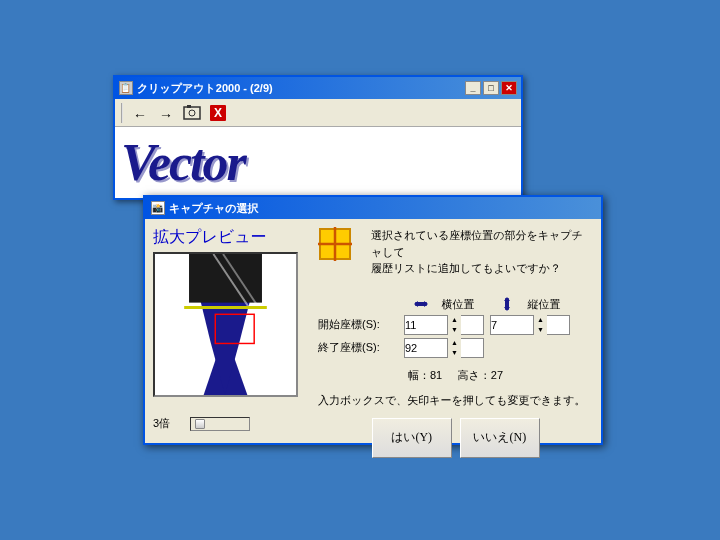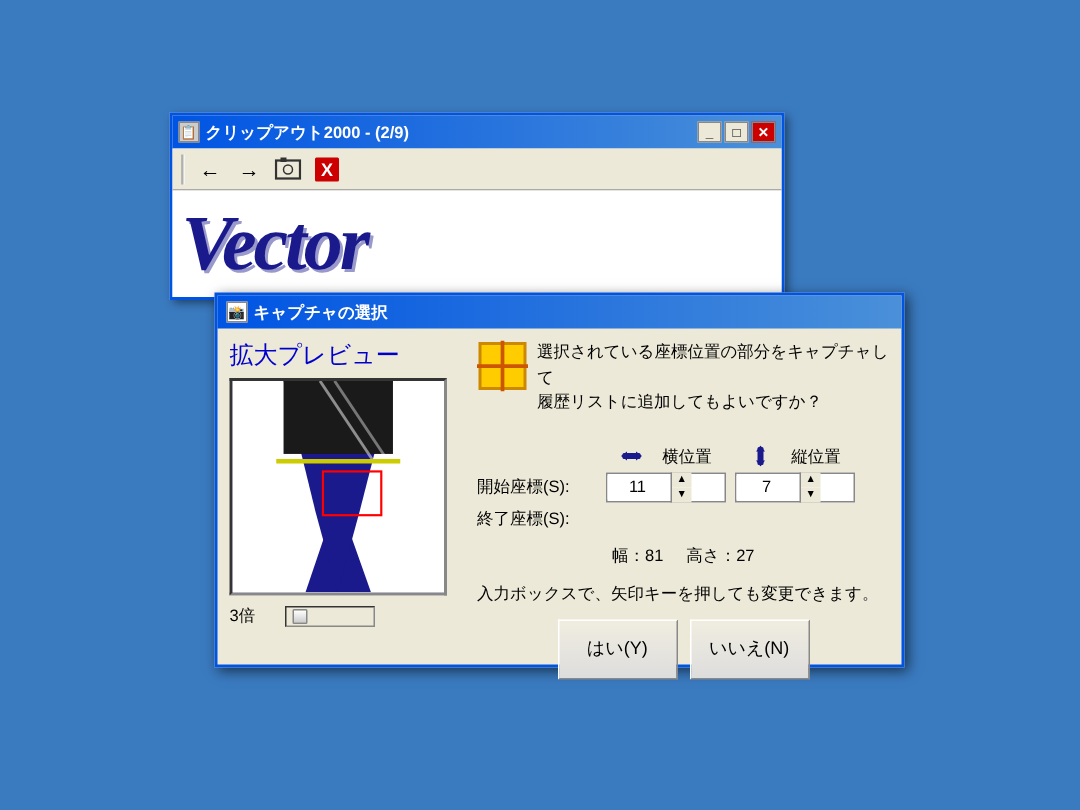--- a/index.html
+++ b/index.html
@@ -194,21 +194,21 @@
     }
 
     .preview-canvas {
       width: 100%;
       height: 100%;
     }
 
     .preview-magnification {
       display: flex;
       align-items: center;
-      margin-top: 6px;
+      margin-top: 19px;
       gap: 20px;
       font-size: 11px;
     }
 
     .magnification-slider {
       width: 60px;
       height: 14px;
       background: #ece9d8;
       border: 1px inset #888;
       position: relative;
@@ -248,21 +248,21 @@
       border: 1px solid #888;
       background: white;
     }
 
     .spinbox-input {
       width: 42px;
       height: 16px;
       border: none;
       outline: none;
       font-size: 11px;
-      text-align: center;
+      text-align: left;
       padding-right: 2px;
       background: white;
     }
 
     .spinbox-buttons {
       display: flex;
       flex-direction: column;
       width: 14px;
       height: 20px;
       border-left: 1px solid #888;
@@ -300,28 +300,28 @@
 
     .dialog-btn {
       min-width: 80px;
       height: 40px;
       background: linear-gradient(to bottom, #f0ede0, #ddd);
       border: 1px solid #888;
       border-top-color: #fff;
       border-left-color: #fff;
       cursor: pointer;
       font-size: 12px;
-      font-family: Liberation Sans, sans-serif;
+      font-family: Liberation Serif, serif;
       padding: 0 10px;
     }
 
     .crosshair-container {
       display: flex;
       align-items: flex-start;
-      gap: 6px;
+      gap: 19px;
       margin-bottom: 4px;
     }
 
     .right-content {
       flex: 1;
     }
 
     .coord-section {
       display: grid;
       grid-template-columns: 80px 80px 80px;
@@ -471,20 +471,27 @@
         </div>
         <div class="spinbox">
           <input class="spinbox-input" type="text" value="7" style="">
           <div class="spinbox-buttons">
             <button class="spin-up">▲</button>
             <button class="spin-down">▼</button>
           </div>
         </div>
 
         <div class="row-label-cell">終了座標(S):</div>
+        <div class="spinbox">
+          <input class="spinbox-input" type="text" value="92" style="">
+          <div class="spinbox-buttons">
+            <button class="spin-up">▲</button>
+            <button class="spin-down">▼</button>
+          </div>
+        </div>
       </div>
 
       <div class="dimensions-text">
         <span>幅：81</span>
         &nbsp;&nbsp;&nbsp;
         <span>高さ：27</span>
       </div>
 
       <div class="hint-text">入力ボックスで、矢印キーを押しても変更できます。</div>
 

